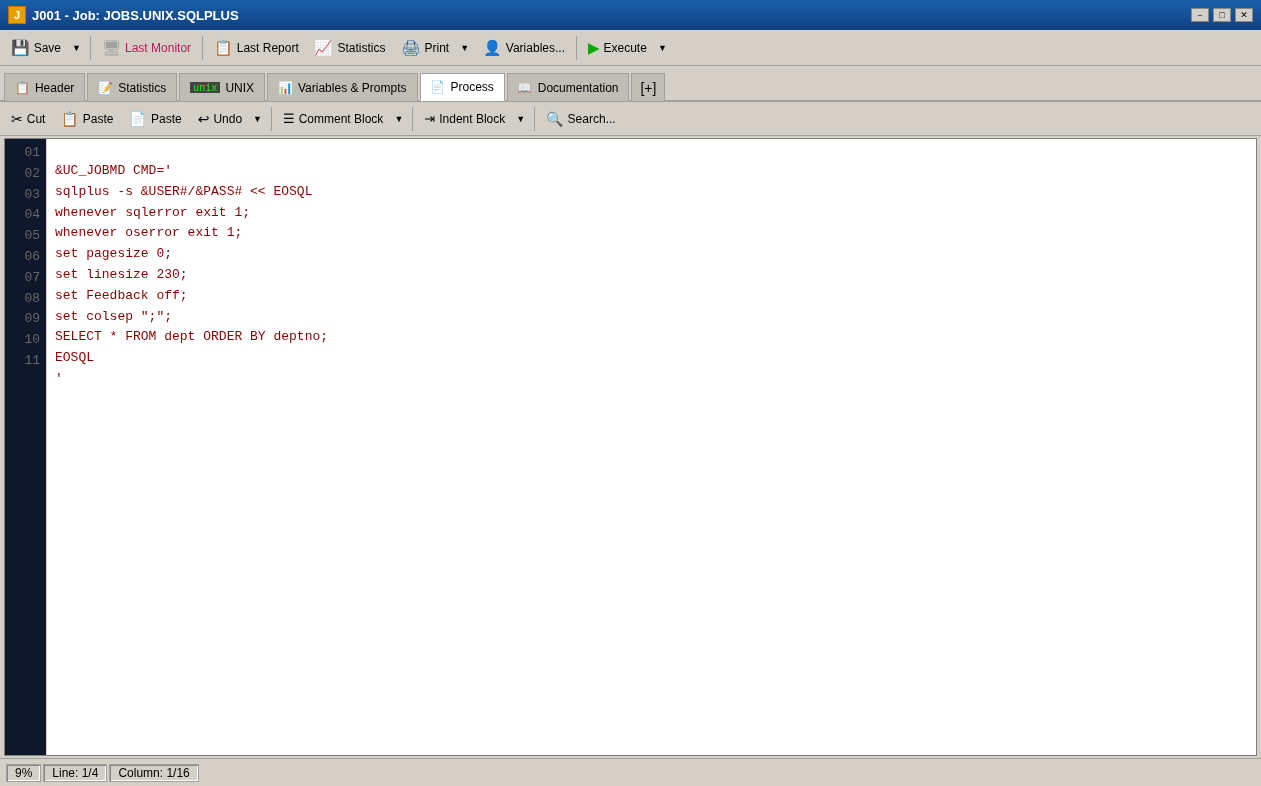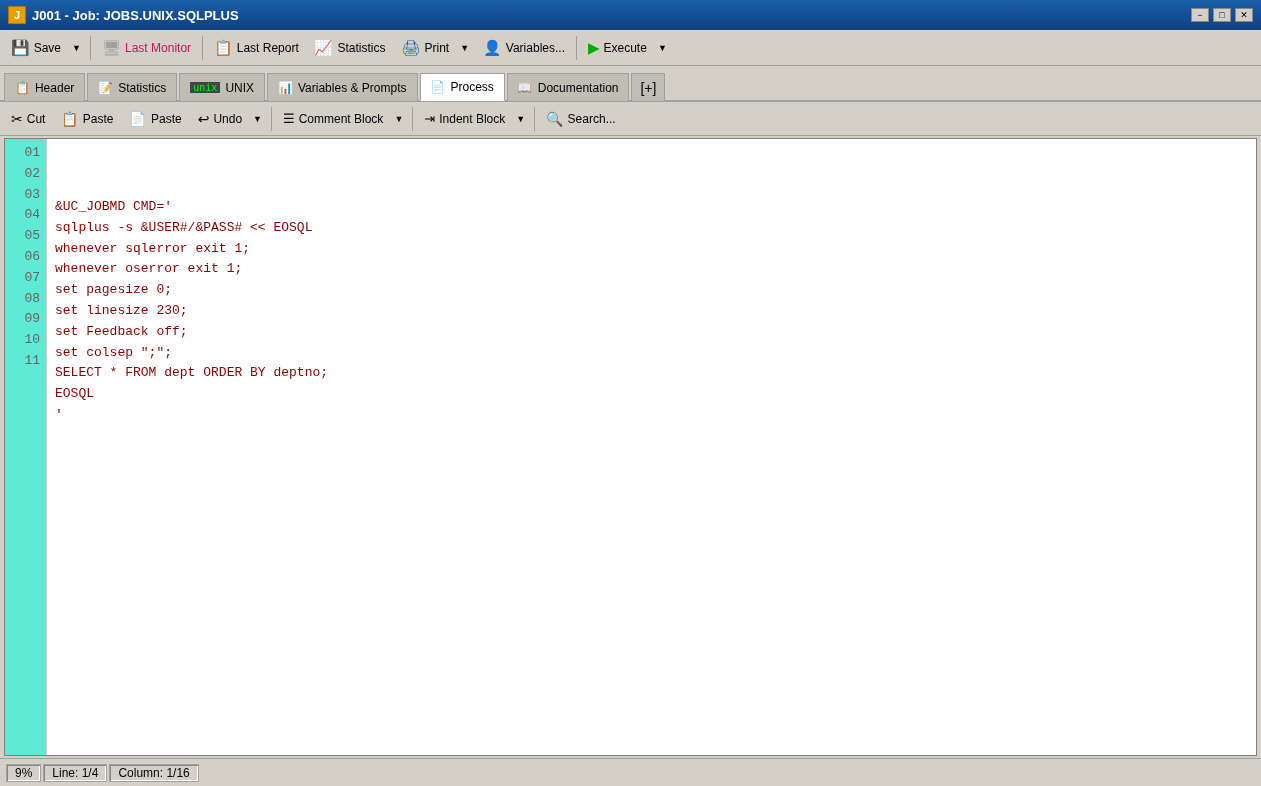--- a/index.html
+++ b/index.html
@@ -167,41 +167,40 @@
     .edit-toolbar {
       background: #d4d0c8;
       border-bottom: 1px solid #a0a0a0;
       padding: 3px 4px;
       display: flex;
       align-items: center;
       gap: 2px;
       height: 34px;
     }
     .line-numbers {
-      background: #5eead4;
+      background: #0f172a;
       border-right: 1px solid #d0d0d0;
       padding: 4px 6px;
       font-family: 'Courier New', monospace;
       font-size: 13px;
       color: #666;
       text-align: right;
       min-width: 42px;
       line-height: 1.6;
       user-select: none;
     }
     .code-content {
       padding: 22px 8px;
       font-family: 'Courier New', monospace;
       font-size: 13px;
       color: #8b0000;
       line-height: 1.6;
       flex: 1;
       overflow: auto;
       white-space: pre;
-      margin-top: 36px;
     }
 
     
     .status-bar {
       background: #d4d0c8;
       border-top: 1px solid #a0a0a0;
       padding: 3px 6px;
       display: flex;
       align-items: center;
       gap: 0;

